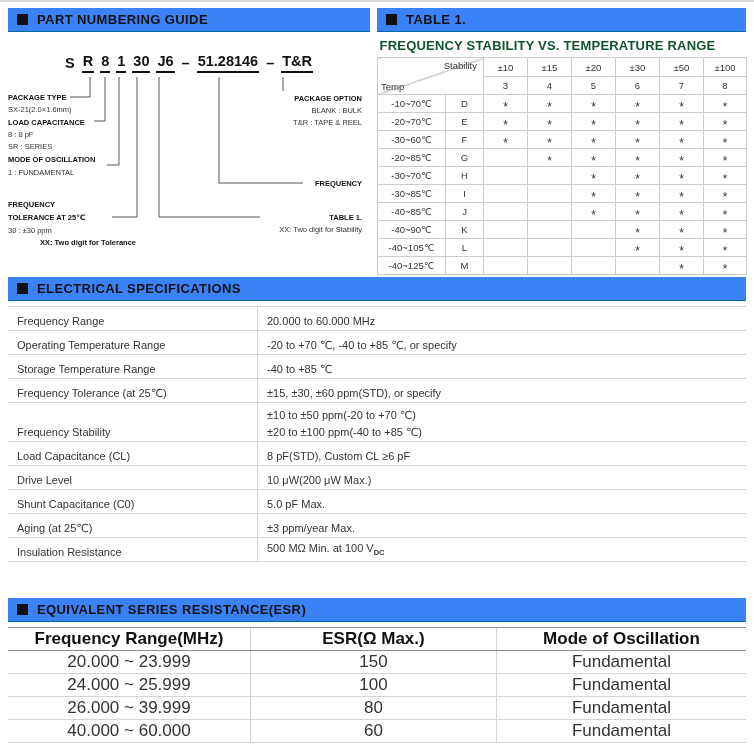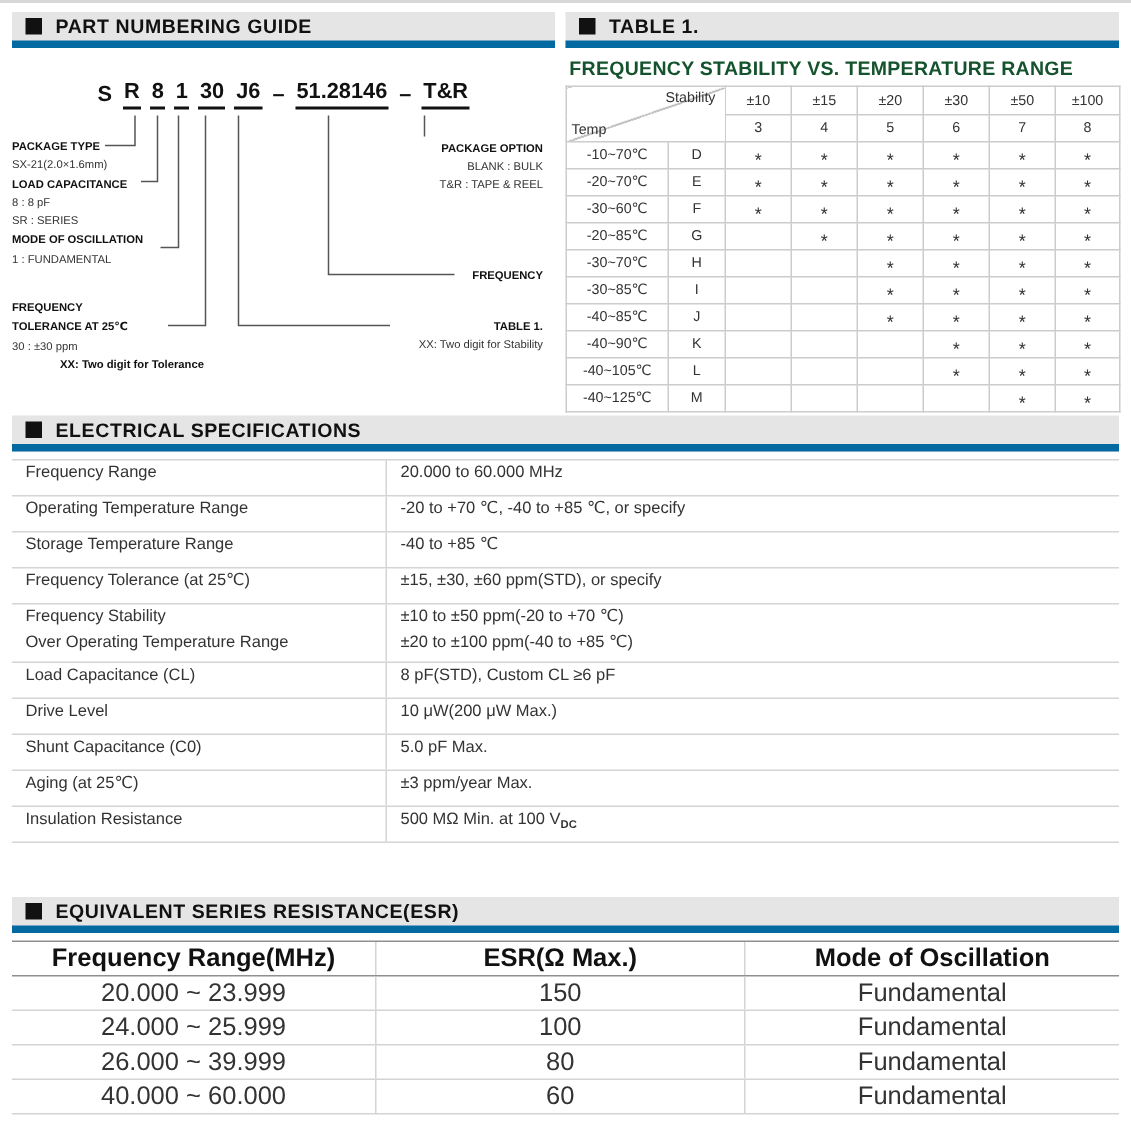--- a/index.html
+++ b/index.html
@@ -1,21 +1,21 @@
 <!DOCTYPE html>
 <html><head>
 <meta charset="utf-8">
 <style>
   html,body{margin:0;padding:0;background:#fff;}
   .page{position:relative;width:754px;height:747px;background:#ffffff;
         font-family:"Liberation Sans","DejaVu Sans",sans-serif;color:#222;overflow:hidden;}
   .topline{position:absolute;left:0;top:0;width:754px;height:2px;background:#d8d8d8;}
 
   
-  .bar{position:absolute;height:24px;background:#e5e5e5;border-bottom:5px solid #0369a1;
+  .bar{position:absolute;height:24px;background:#3b82f6;border-bottom:1px solid #0369a1;
        display:flex;align-items:center;box-sizing:border-box;padding-left:9px;}
   .bar .sq{width:11px;height:11px;background:#111;margin-right:9px;flex:0 0 auto;}
   .bar .t{font-weight:bold;font-size:13px;letter-spacing:.4px;color:#111;white-space:nowrap;}
 
   
   .diagram{position:absolute;left:8px;top:32px;width:362px;height:226px;}
   .pn{position:absolute;left:56px;top:21px;display:flex;gap:6px;align-items:flex-end;
       font-weight:bold;font-size:14.5px;color:#111;}
   .pseg{padding:0 1px 2px 1px;}
   .pseg.u{border-bottom:2px solid #111;}
@@ -37,21 +37,21 @@
   td.diag,th.diag{position:relative;
     background:linear-gradient(to bottom right,#fff calc(50% - .6px),#bbb calc(50% - .6px),#bbb calc(50% + .6px),#fff calc(50% + .6px));}
   .diag-top{position:absolute;top:2px;right:6px;font-size:9.5px;color:#333;}
   .diag-bottom{position:absolute;bottom:2px;left:3px;font-size:9.5px;color:#333;}
   .star{display:inline-block;font-size:12px;color:#333;transform:translateY(2.5px);}
 
   
   .spec{position:absolute;left:8px;top:306px;width:738px;border-bottom:1px solid #d4d4d4;font-size:11px;color:#333;}
   .erow{display:flex;min-height:24px;border-top:1px solid #d4d4d4;box-sizing:border-box;}
   .erow.tall{min-height:39px;}
-  .ecell{display:flex;flex-direction:column;justify-content:flex-start;box-sizing:border-box;}
+  .ecell{display:flex;flex-direction:column;justify-content:flex-end;box-sizing:border-box;}
   .ecell .line{line-height:17px;white-space:nowrap;}
   .ecell.c1{width:250px;flex:0 0 auto;border-right:1px solid #d4d4d4;padding-left:9px;}
   .ecell.c2{flex:1;padding-left:9px;}
   sub.vsub{font-size:7.5px;font-weight:bold;}
 
   
   .esr{position:absolute;left:8px;top:627px;width:738px;font-size:17px;color:#333;}
   .esr-h{display:flex;height:24px;border-top:1px solid #8f8f8f;border-bottom:1px solid #8f8f8f;box-sizing:border-box;}
   .esr-r{display:flex;height:23px;border-bottom:1px solid #d4d4d4;box-sizing:border-box;}
   .esr-c{display:flex;align-items:center;justify-content:center;box-sizing:border-box;white-space:nowrap;}
@@ -296,21 +296,20 @@
         <div class="ecell c1">
           <div class="line">Frequency Tolerance (at 25℃)</div>
         </div>
         <div class="ecell c2">
           <div class="line">±15, ±30, ±60 ppm(STD), or specify</div>
         </div>
       </div>
       <div class="erow tall">
         <div class="ecell c1">
           <div class="line">Frequency Stability</div>
-          <div class="line">Over Operating Temperature Range</div>
         </div>
         <div class="ecell c2">
           <div class="line">±10 to ±50 ppm(-20 to +70 ℃)</div>
           <div class="line">±20 to ±100 ppm(-40 to +85 ℃)</div>
         </div>
       </div>
       <div class="erow">
         <div class="ecell c1">
           <div class="line">Load Capacitance (CL)</div>
         </div>

